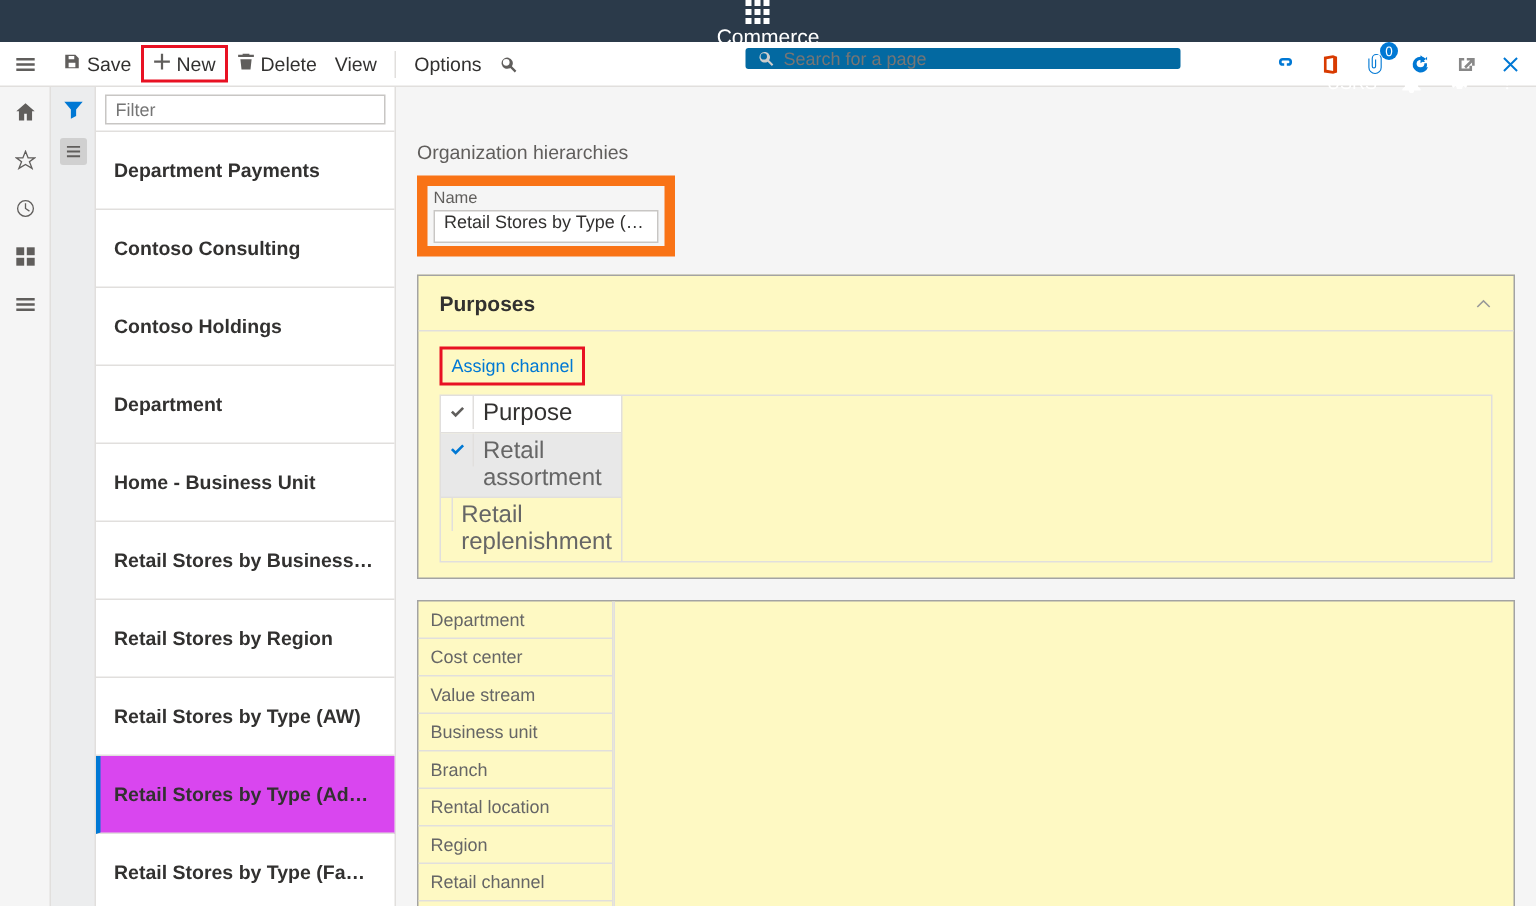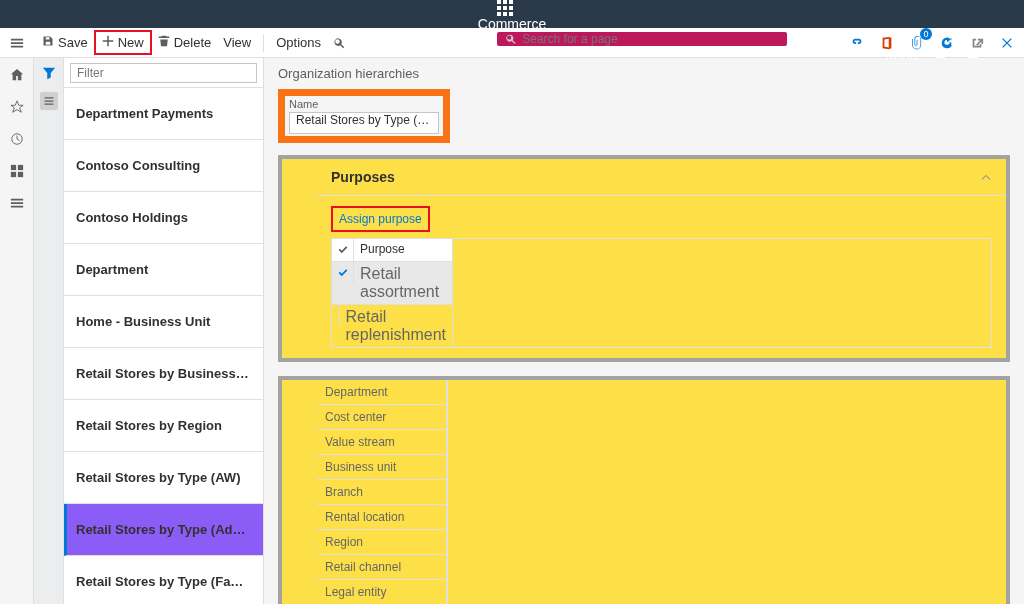--- a/index.html
+++ b/index.html
@@ -1,21 +1,21 @@
 <!DOCTYPE html>
 <html><head>
 <meta charset="utf-8">
 <style>
   * { box-sizing: border-box; margin: 0; padding: 0; }
   body { font-family: "Segoe UI", Arial, sans-serif; font-size: 13px; color: #323130; background: #f5f5f5; width: 1024px; height: 604px; overflow: hidden; }
   .topbar { background: #2b3a4a; height: 28px; display: flex; align-items: center; color: #fff; padding: 0 10px; flex-direction: column; }
   .waffle { width: 18px; height: 18px; display: flex; flex-wrap: wrap; gap: 2px; margin-right: 12px; cursor: pointer; }
   .waffle span { width: 4px; height: 4px; background: #fff; }
   .brand { font-size: 14px; font-weight: 400; }
-  .topbar-search { margin-left: 260px; background: #be185d; height: 33px; width: 290px; display: flex; align-items: center; border-radius: 2px; padding: 0 8px; }
+  .topbar-search { margin-left: 260px; background: #0369a1; height: 33px; width: 290px; display: flex; align-items: center; border-radius: 2px; padding: 0 8px; }
   .topbar-search svg { fill: #ccc; margin-right: 6px; }
   .topbar-search input { background: transparent; border: none; outline: none; color: #ccc; font-size: 12px; width: 100%; }
   .topbar-right { margin-left: auto; display: flex; align-items: center; gap: 14px; text-align: center; }
   .topbar-right .user { font-size: 12px; }
   .icon-btn { width: 18px; height: 18px; display: flex; align-items: center; justify-content: center; cursor: pointer; }
 
   .toolbar { background: #fff; border-bottom: 1px solid #e1dfdd; height: 30px; display: flex; align-items: center; padding: 0 8px; }
   .hamburger { margin-right: 10px; cursor: pointer; }
   .tool-btn { display: flex; align-items: flex-start; gap: 4px; padding: 3px 6px; font-size: 13px; cursor: pointer; color: #323130; }
   .tool-btn svg { fill: #605e5c; }
@@ -28,41 +28,41 @@
   .body { display: flex; height: calc(604px - 28px - 30px); }
   .rail { width: 34px; background: #f5f5f5; border-right: 1px solid #e1dfdd; display: flex; flex-direction: column; align-items: center; padding-top: 8px; gap: 14px; }
   .rail-item { width: 18px; height: 18px; display: flex; align-items: center; justify-content: center; cursor: pointer; color: #605e5c; }
 
   .list-pane { width: 200px; background: #fff; border-right: 1px solid #e1dfdd; display: flex; flex-direction: column; }
   .list-toolbar { height: 30px; display: flex; align-items: center; padding: 0 6px; gap: 6px; border-bottom: 1px solid #e1dfdd; }
   .filter-ic { color: #0078d4; cursor: pointer; }
   .filter-input { flex: 1; border: 1px solid #c8c6c4; height: 20px; padding: 0 6px; font-size: 12px; color: #666; }
   .hier-list { flex: 1; overflow-y: auto; }
   .hier-item { padding: 18px 12px; border-bottom: 1px solid #e1dfdd; font-size: 13px; font-weight: 600; color: #323130; cursor: pointer; white-space: nowrap; overflow: hidden; text-overflow: ellipsis; }
-  .hier-item.selected { background: #8b5cf6; border-left: 3px solid #0078d4; padding-left: 9px; }
-
-  .detail-pane { flex: 1; background: #f5f5f5; overflow-y: auto; padding: 0; }
+  .hier-item.selected { background: #d946ef; border-left: 3px solid #0078d4; padding-left: 9px; }
+
+  .detail-pane { flex: 1; background: #f5f5f5; overflow-y: auto; padding: 0; margin-top: 28px; }
   .page-header { padding: 8px 14px; font-size: 13px; color: #605e5c; }
   .name-block { padding: 0 14px 12px 14px; display: inline-block; }
   .name-label { font-size: 11px; color: #605e5c; margin-bottom: 2px; }
   .name-input { width: 150px; height: 22px; border: 1px solid #c8c6c4; padding: 0 6px; font-size: 12px; background: #fff; white-space: nowrap; overflow: hidden; text-overflow: ellipsis; }
   .name-wrap { border: 7px solid #f97316; padding: 2px 4px; }
 
-  .card { background: #fde047; border: 4px solid #a3a3a3; margin: 0 14px 14px 14px; padding-left: 35px; }
+  .card { background: #fef9c3; border: 1px solid #a3a3a3; margin: 0 14px 14px 14px; }
   .card-header { display: flex; align-items: center; justify-content: space-between; padding: 10px 14px; font-size: 14px; font-weight: 600; border-bottom: 1px solid #e1dfdd; }
   .chev { color: #999; cursor: pointer; }
   .card-body { padding: 10px 14px; }
 
   .assign-link { color: #0078d4; font-size: 12px; padding: 4px 6px; display: inline-block; cursor: pointer; }
   .assign-wrap { border: 2px solid #e81123; display: inline-block; margin-bottom: 6px; }
 
   .purpose-table { border: 1px solid #e1dfdd; width: 120px; }
   .purpose-header { display: flex; border-bottom: 1px solid #e1dfdd; background: #fff; }
   .ph-check { width: 22px; border-right: 1px solid #e1dfdd; display: flex; align-items: center; justify-content: center; height: 22px; }
-  .ph-label { flex: 1; padding: 3px 6px; font-size: 12px; }
+  .ph-label { flex: 1; padding: 3px 6px; font-size: 16px; }
   .purpose-row { display: flex; border-bottom: 1px solid #e1dfdd; }
   .purpose-row:last-child { border-bottom: none; }
   .pr-check { width: 22px; border-right: 1px solid #e1dfdd; display: flex; align-items: center; justify-content: center; height: 22px; }
   .pr-label { flex: 1; padding: 3px 6px; font-size: 16px; color: #666; }
   .purpose-row.selected { background: #e8e8e8; }
 
   .org-types { border: 1px solid #e1dfdd; width: 130px; }
   .org-type-row { padding: 5px 8px; border-bottom: 1px solid #e1dfdd; font-size: 12px; color: #666; }
   .org-type-row:last-child { border-bottom: none; }
 
@@ -268,21 +268,21 @@
       <div class="card-header">
         <span>Purposes</span>
         <span class="chev">
           <svg width="12" height="12" viewBox="0 0 16 16" fill="#999">
               <path d="M2 11l6-6 6 6-1 1-5-5-5 5z"></path>
             </svg>
         </span>
       </div>
       <div class="card-body">
         <div class="assign-wrap">
-          <span class="assign-link">Assign purpose</span>
+          <span class="assign-link">Assign channel</span>
         </div>
         <div class="card-full-body" style="border:1px solid #e1dfdd">
           <div class="left">
             <div class="purpose-table" style="border:none">
               <div class="purpose-header">
                 <div class="ph-check">
                   <svg width="10" height="10" viewBox="0 0 16 16" fill="#605e5c">
                       <path d="M6 13L1 8l2-2 3 3 7-7 2 2z"></path>
                     </svg>
                 </div>

